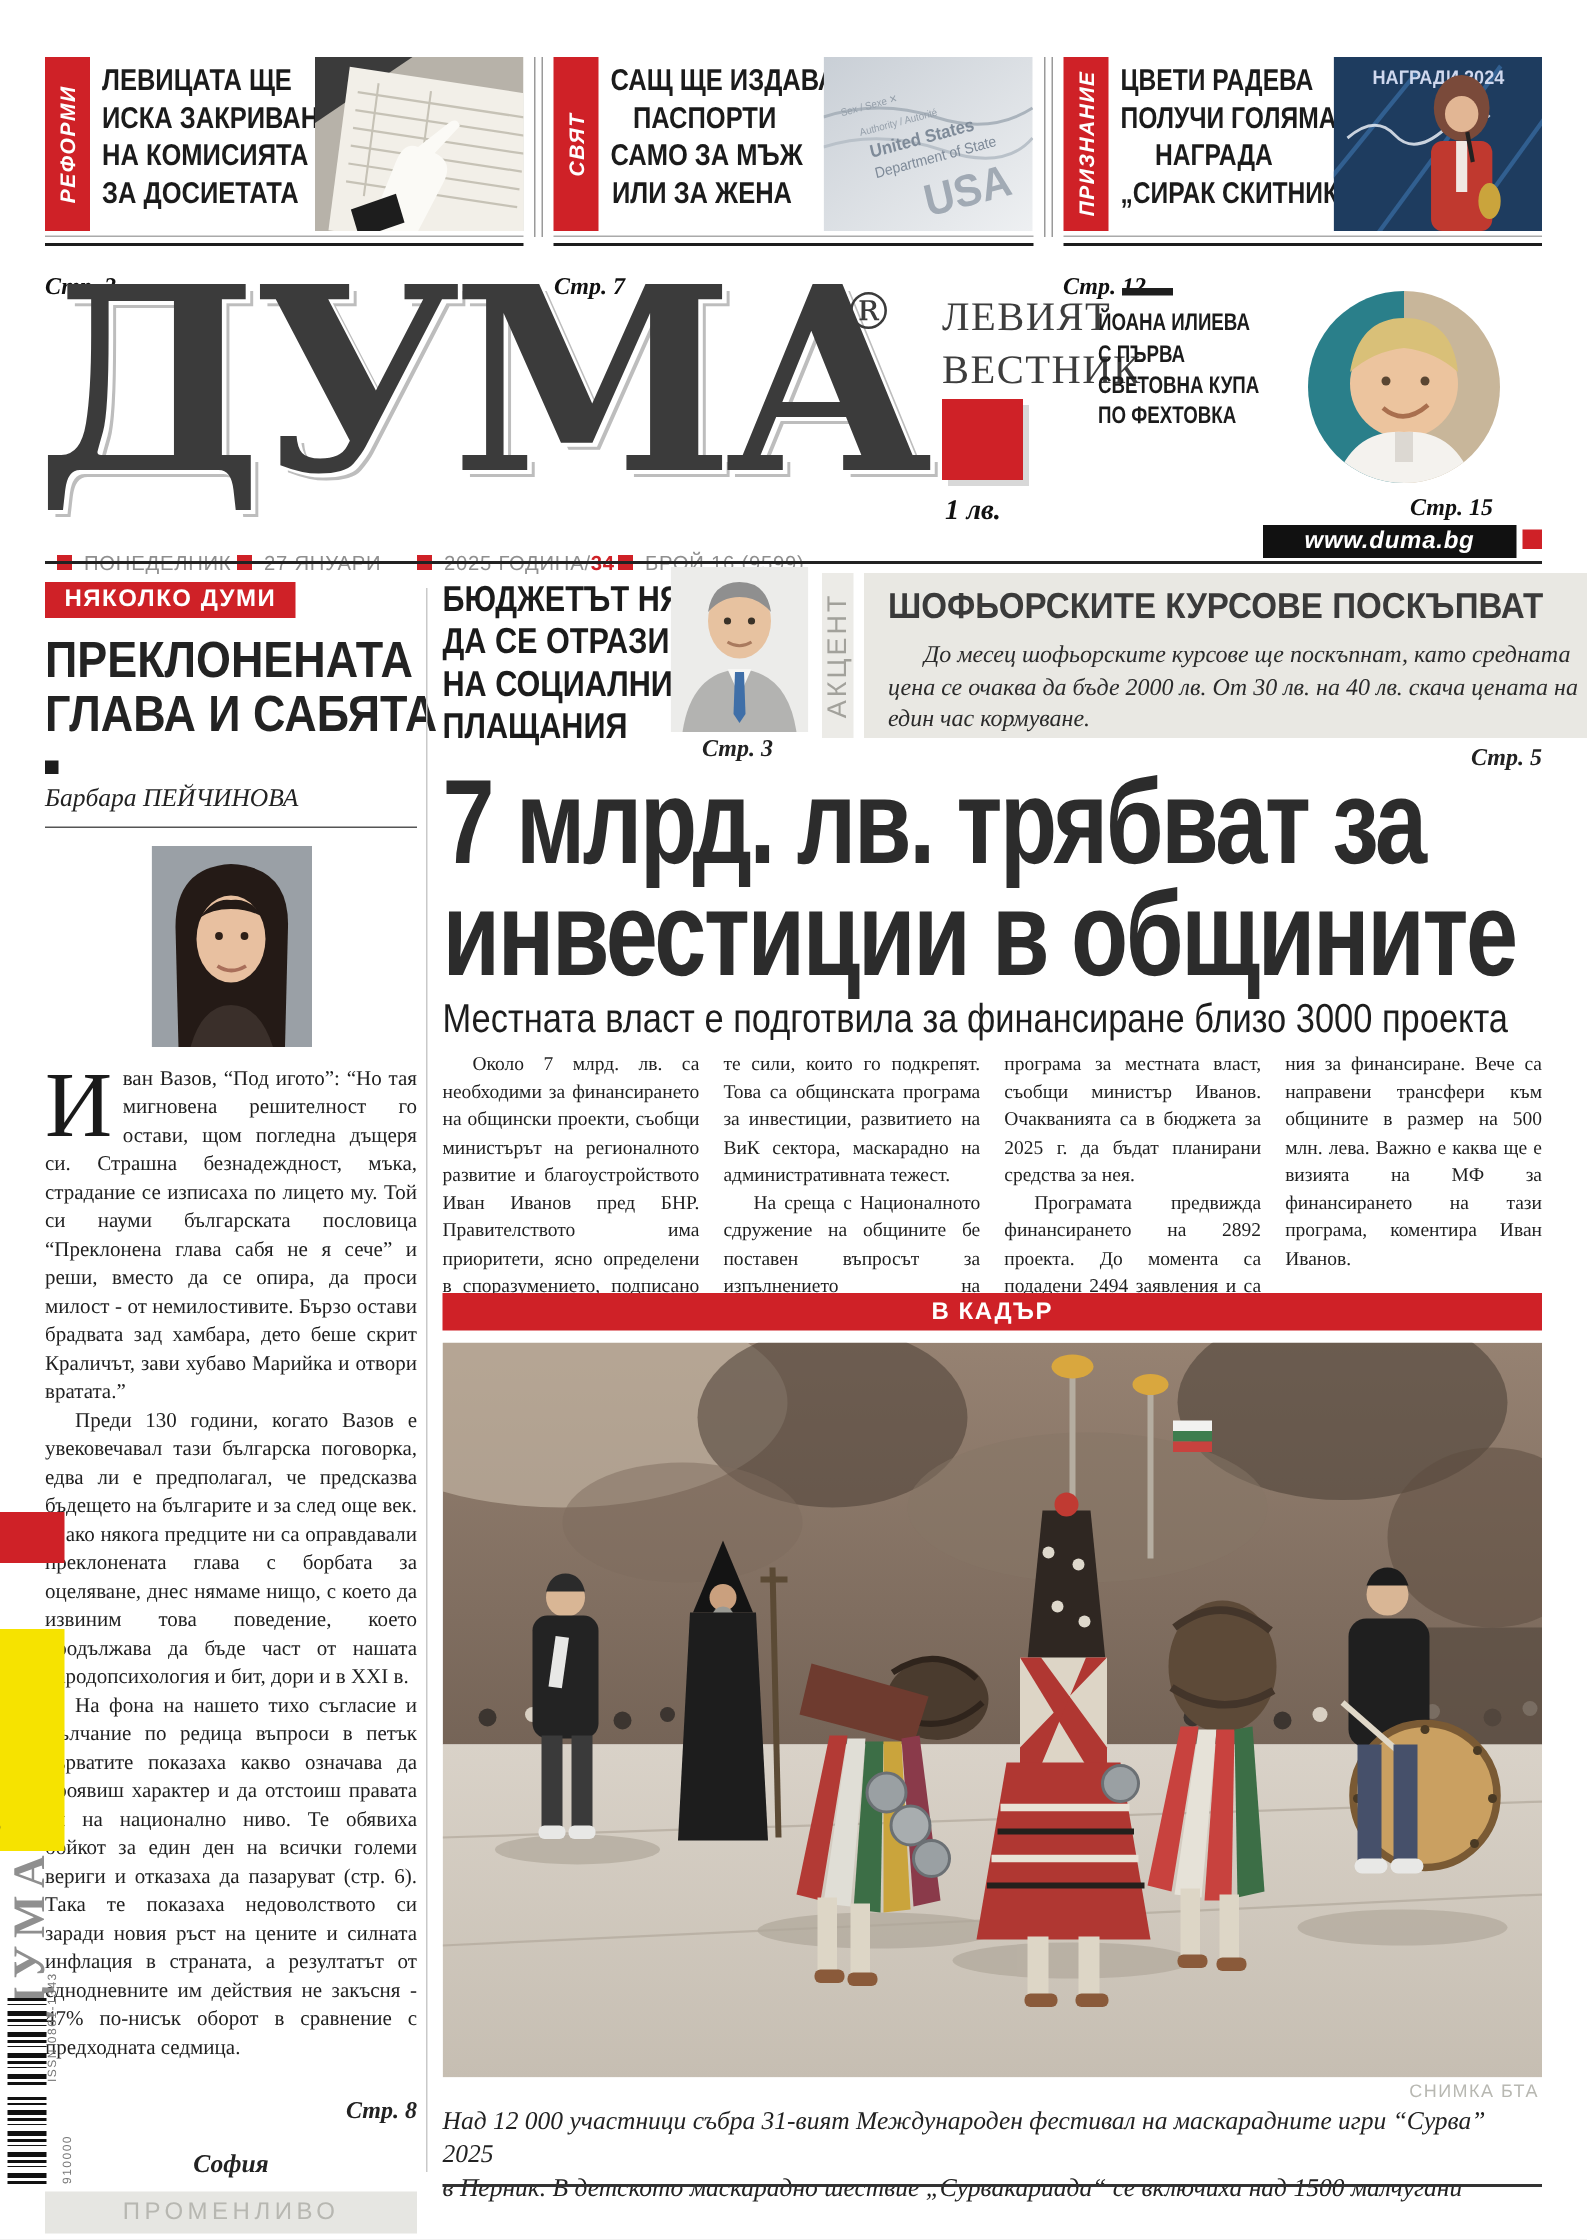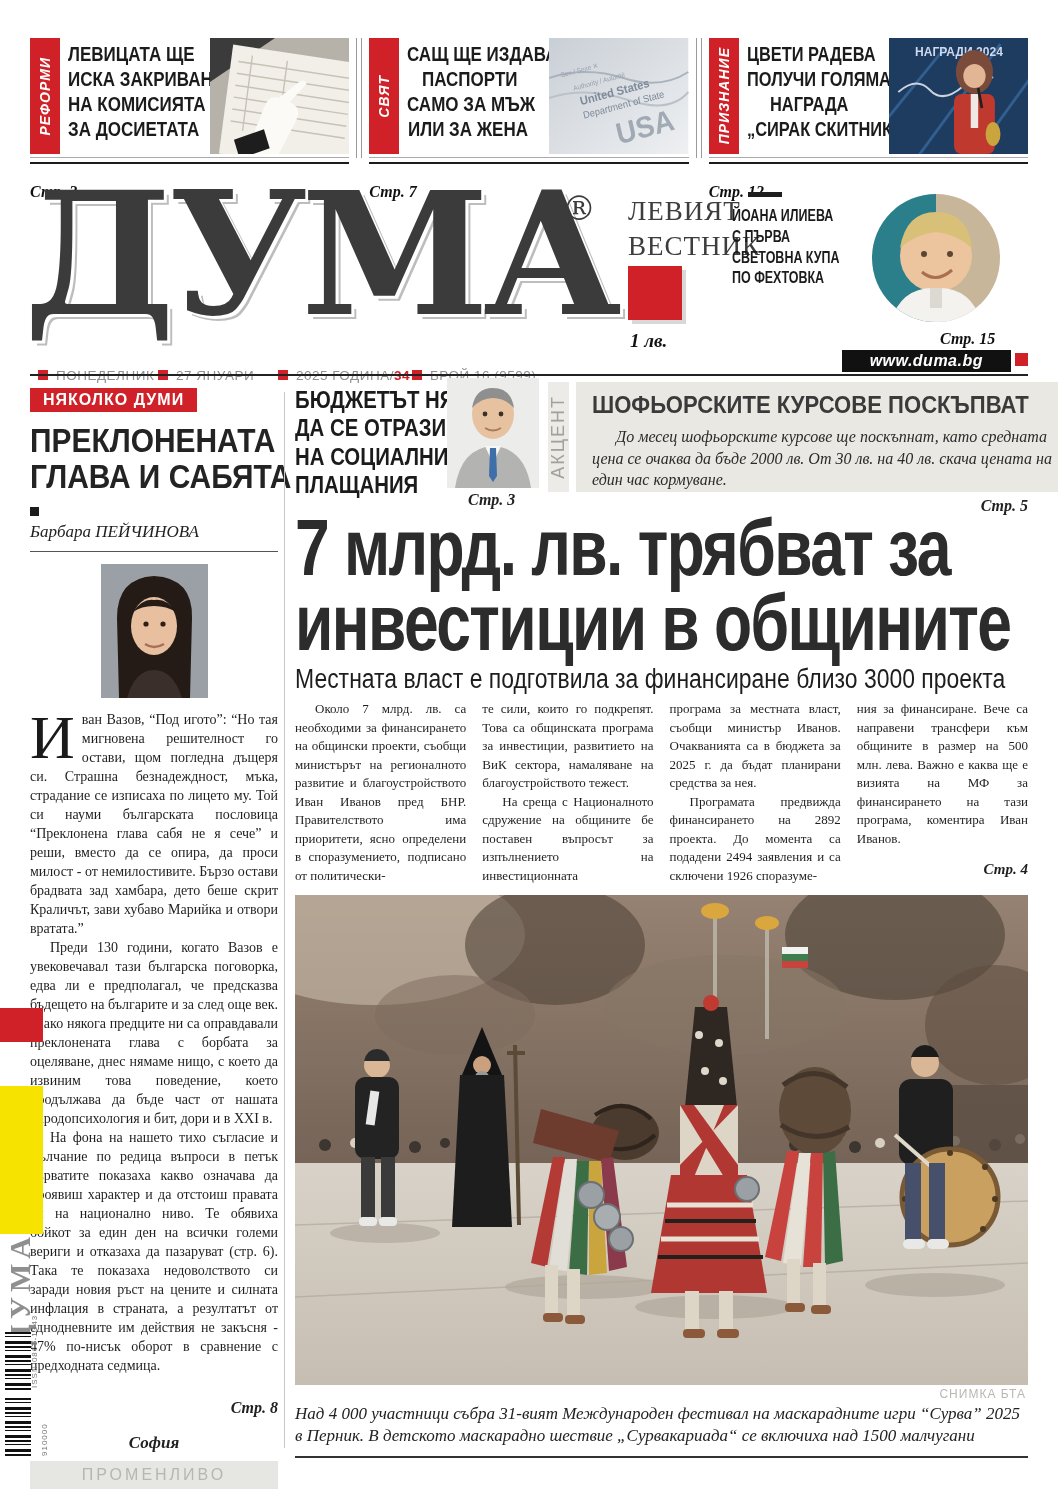--- a/index.html
+++ b/index.html
@@ -357,33 +357,34 @@
     <div><span class="cond sx78">7 млрд. лв. трябват за</span></div>
     <div><span class="cond sx78">инвестиции в общините</span></div>
   </div>
   <div class="subhead"><span class="cond sx85">Местната власт е подготвила за финансиране близо 3000 проекта</span></div>
 
   <div class="lead-cols">
     <div class="col">
       <p>Около 7 млрд. лв. са необходими за финансирането на общински проекти, съобщи министърът на регионалното развитие и благоустройството Иван Иванов пред БНР. Правителството има приоритети, ясно определени в споразумението, подписано от политически-</p>
     </div>
     <div class="col">
-      <p class="cont">те сили, които го подкрепят. Това са общинската програма за инвестиции, развитието на ВиК сектора, намаляване на благоустройството тежест.</p>
+      <p class="cont">те сили, които го подкрепят. Това са общинската програма за инвестиции, развитието на ВиК сектора, маскарадно на административната тежест.</p>
       <p>На среща с Националното сдружение на общините бе поставен въпросът за изпълнението на инвестиционната</p>
     </div>
     <div class="col">
       <p class="cont">програма за местната власт, съобщи министър Иванов. Очакванията са в бюджета за 2025 г. да бъдат планирани средства за нея.</p>
       <p>Програмата предвижда финансирането на 2892 проекта. До момента са подадени 2494 заявления и са сключени 1926 споразуме-</p>
     </div>
     <div class="col">
       <p class="cont">ния за финансиране. Вече са направени трансфери към общините в размер на 500 млн. лева. Важно е каква ще е визията на МФ за финансирането на тази програма, коментира Иван Иванов.</p>
       <div class="page4">Стр. 4</div>
     </div>
   </div>
 
+  <div class="kadar">В КАДЪР</div>
   <div class="bigphoto">
     <svg width="733" height="490" viewBox="0 0 733 490" preserveAspectRatio="none">
       <defs>
         <linearGradient id="crowdg" x1="0" y1="0" x2="0" y2="1">
           <stop offset="0" stop-color="#96россия"></stop>
             <stop offset="0" stop-color="#968272"></stop>
           <stop offset="1" stop-color="#756457"></stop>
         </linearGradient>
         <linearGradient id="pavg" x1="0" y1="0" x2="0" y2="1">
           <stop offset="0" stop-color="#d9d2c8"></stop>
@@ -522,21 +523,21 @@
         </g>
       <line x1="600" y1="240" x2="648" y2="282" stroke="#e0d8c8" stroke-width="4"></line>
       <rect x="610" y="268" width="16" height="80" fill="#46506a"></rect>
       <rect x="634" y="268" width="16" height="80" fill="#46506a"></rect>
       <rect x="608" y="344" width="22" height="10" rx="5" fill="#e8e8e6"></rect>
       <rect x="632" y="344" width="22" height="10" rx="5" fill="#e8e8e6"></rect>
     </svg>
   </div>
   <div class="credit">СНИМКА БТА</div>
   <div class="caption">
-    <div>Над 4 000 участници събра 31-вият Международен фестивал на маскарадните игри “Сурва” 2025</div>
+    <div>Над 12 000 участници събра 31-вият Международен фестивал на маскарадните игри “Сурва” 2025</div>
     <div>в Перник. В детското маскарадно шествие „Сурвакариада“ се включиха над 1500 малчугани</div>
   </div>
   <div class="bottom-rule"></div>
 
   <div class="edge-red"></div>
   <div class="edge-yellow">
       <span>5</span>
     </div>
   <div class="edge-duma">
       <span>ДУМА</span>

